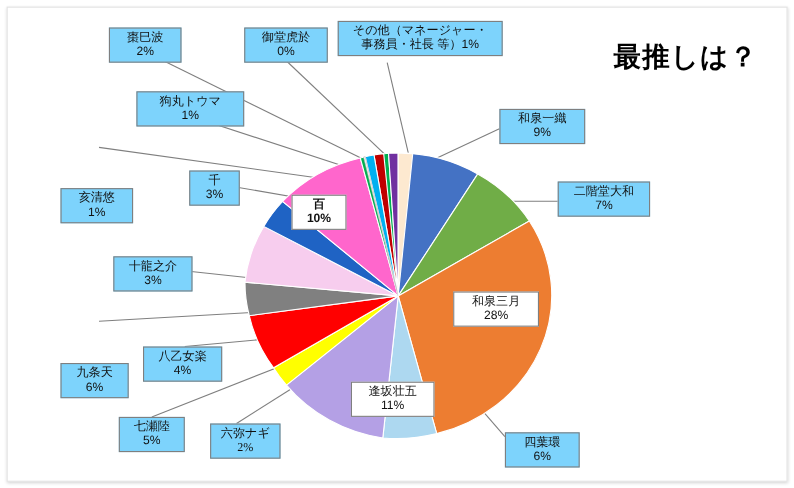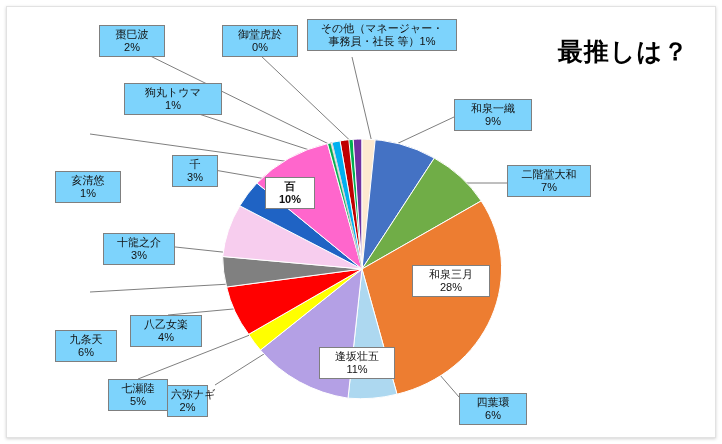--- a/index.html
+++ b/index.html
@@ -164,21 +164,21 @@
     <div class="label-box" style="left:452px; top:386px; width:68px;">
       <span>四葉環</span>
       <span class="pct">6%</span>
     </div>
 
     <div class="label-box on-pie" style="left:285px; top:340px; width:76px;margin-left:27px;">
       <span>逢坂壮五</span>
       <span class="pct">11%</span>
     </div>
 
-    <div class="label-box" style="left:160px; top:378px; width:41px;">
+    <div class="label-box" style="left:184px; top:378px; width:64px;font-family:Liberation Serif, serif;">
       <span>六弥ナギ</span>
       <span class="pct">2%</span>
     </div>
 
     <div class="label-box" style="left:101px; top:372px; width:60px;">
       <span>七瀬陸</span>
       <span class="pct">5%</span>
     </div>
 
     <div class="label-box" style="left:123px; top:308px; width:72px;text-align:center;">

